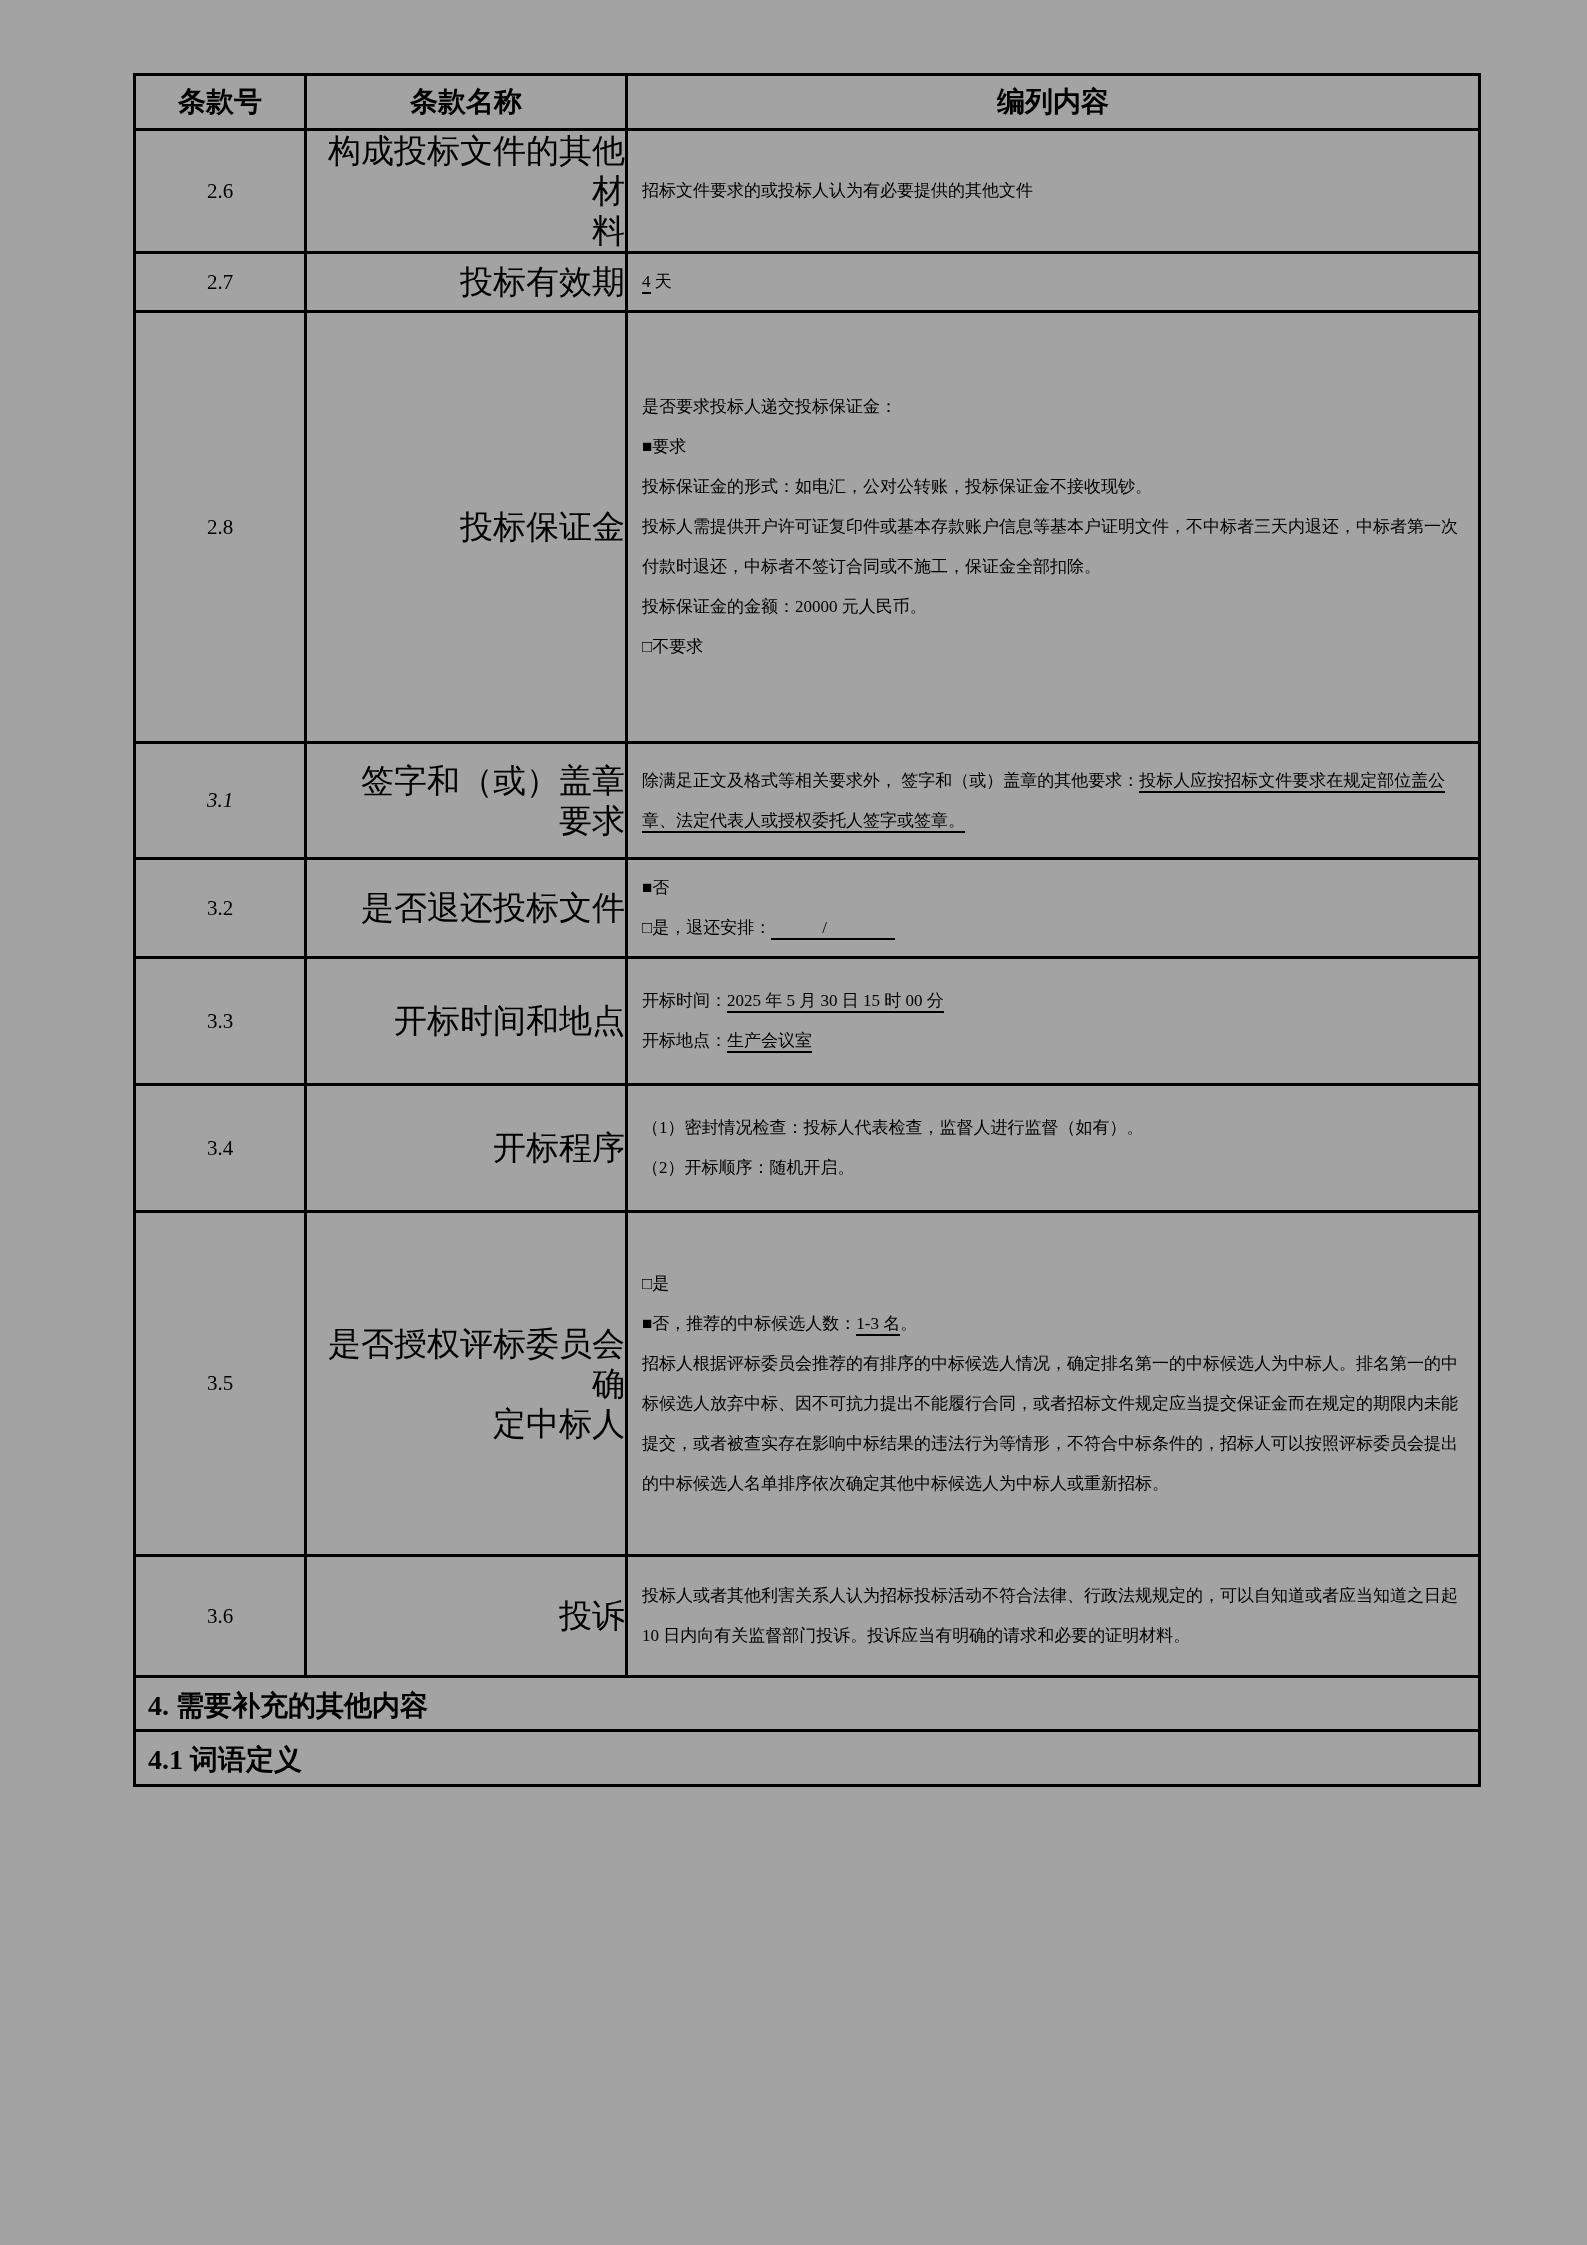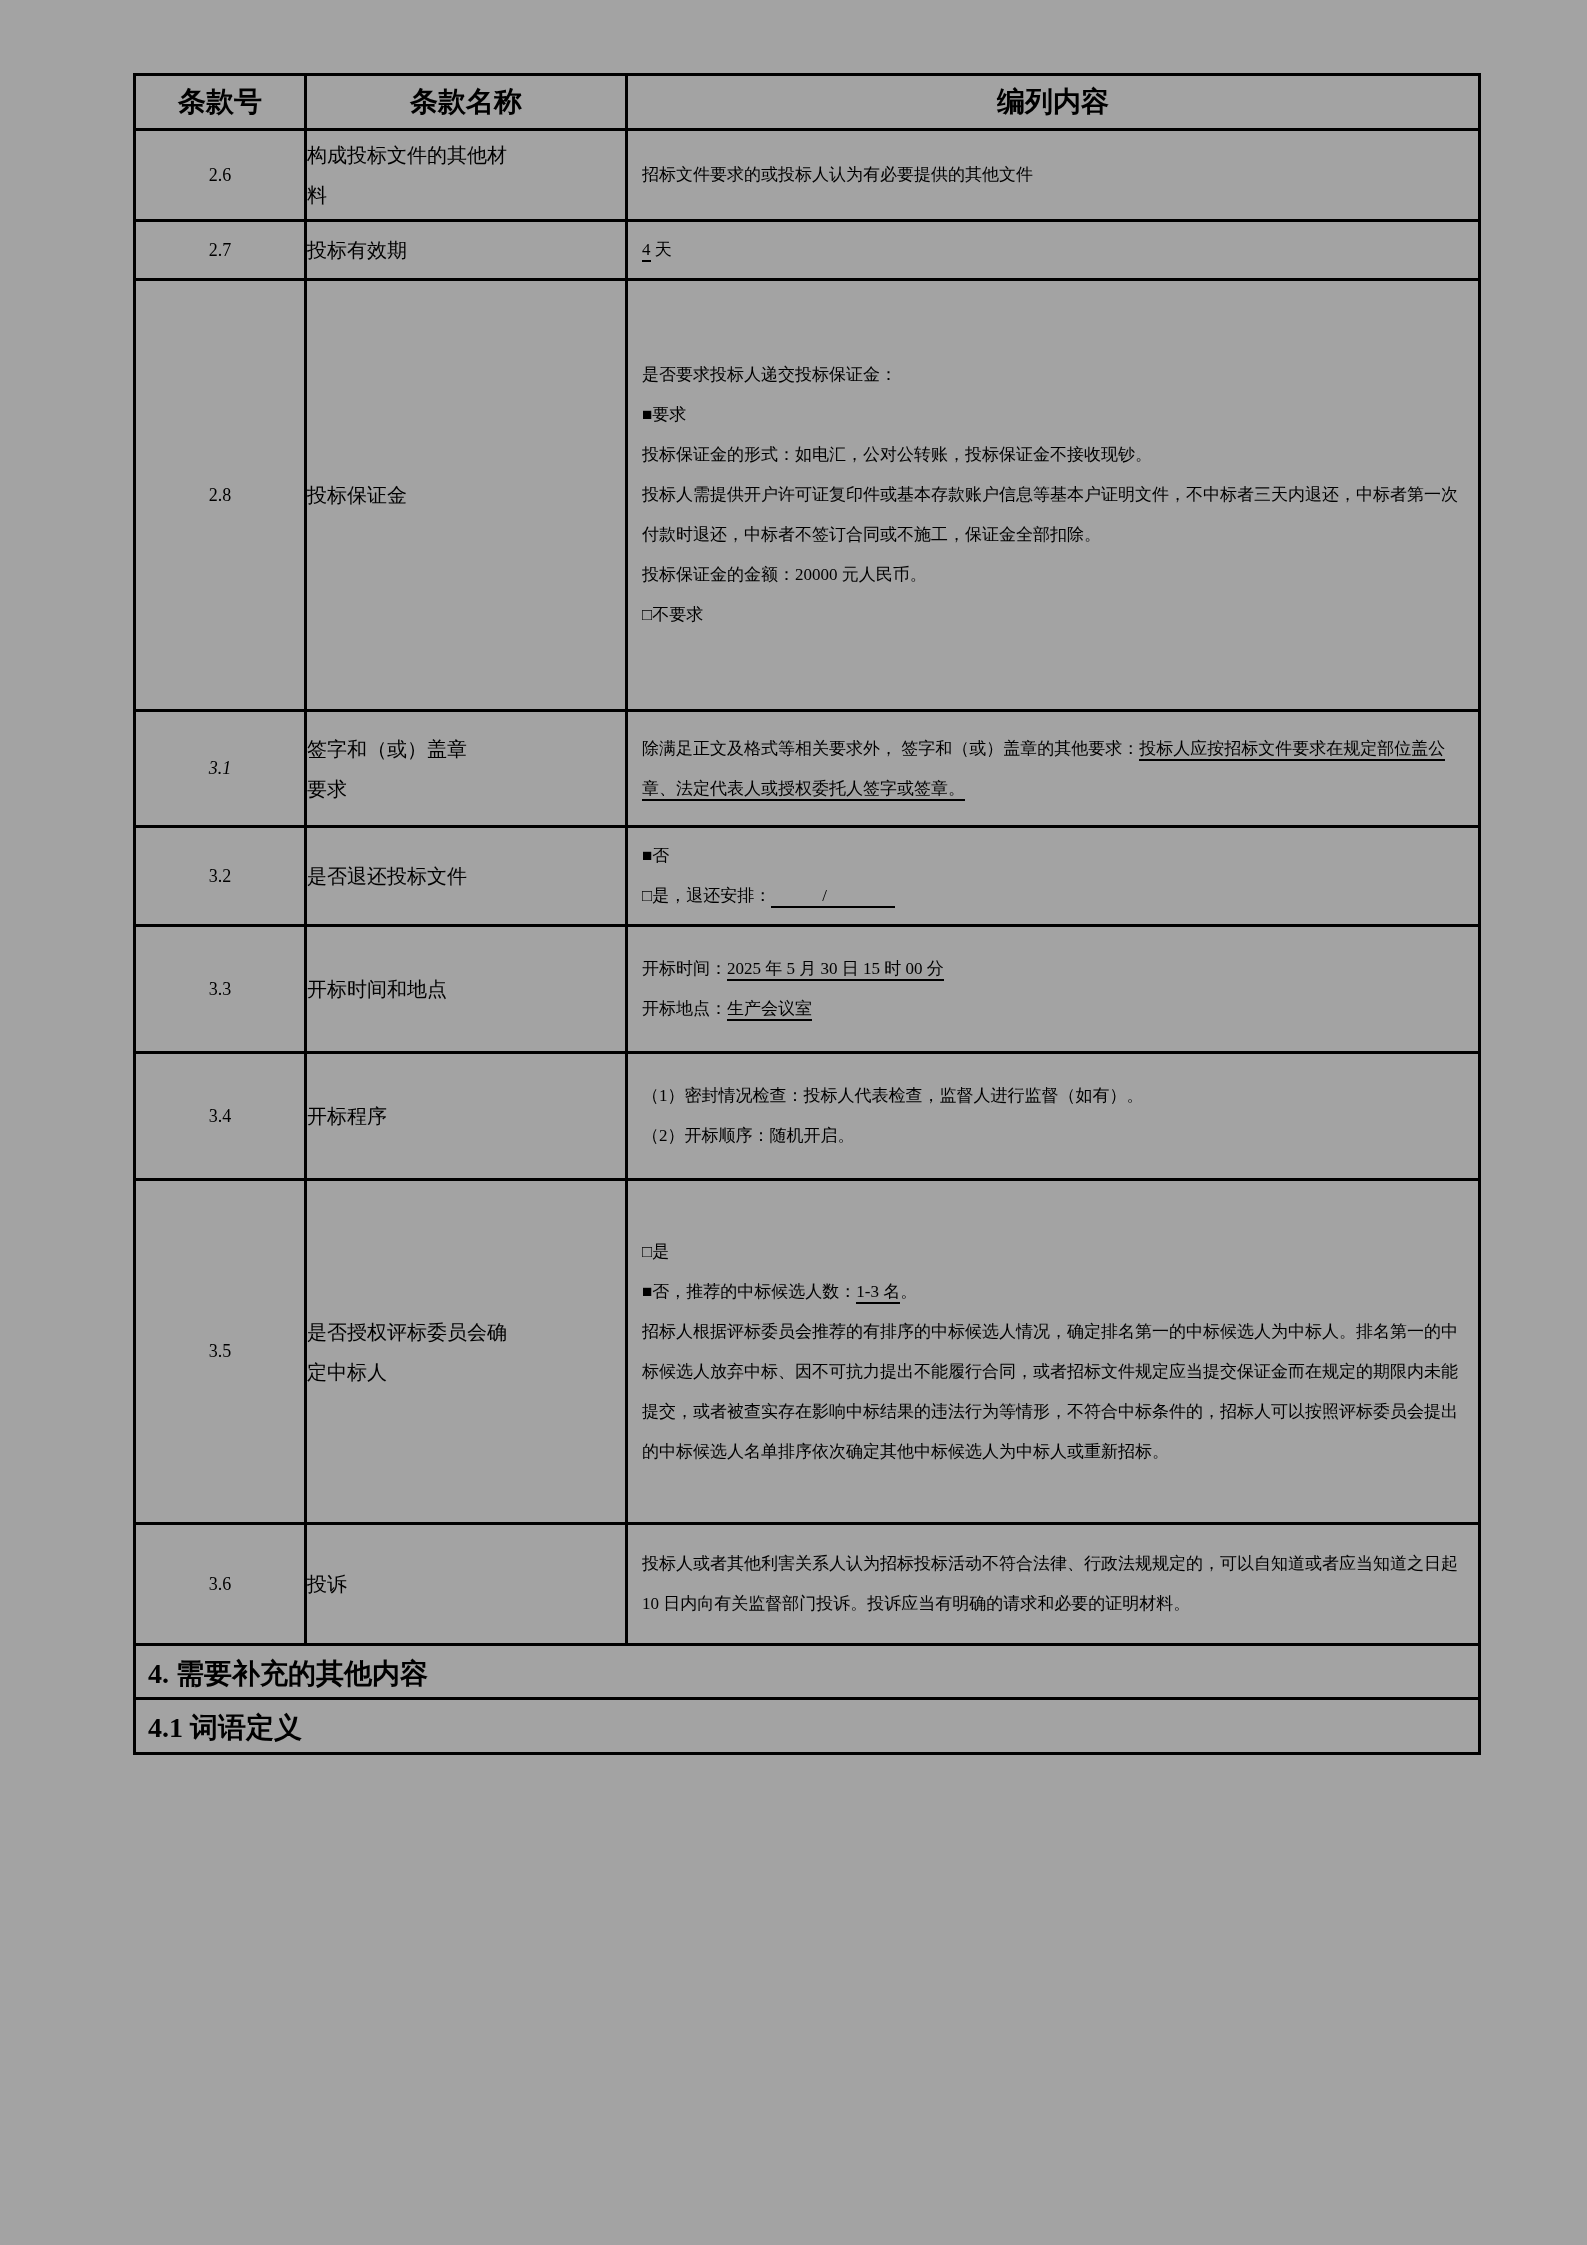--- a/index.html
+++ b/index.html
@@ -30,26 +30,26 @@
     padding:0;
     color:#000000;
   }
   .doc-table th{
     height:52px;
     font-size:28px;
     font-weight:bold;
     text-align:center;
   }
   td.num-cell{
-    font-size:18px;
+    font-size:21px;
     text-align:center;
   }
   td.name-cell{
-    font-size:20px;
-    text-align:left;
+    font-size:33px;
+    text-align:right;
     line-height:40px;
   }
   td.content-cell{
     font-size:17px;
     text-align:left;
     line-height:40px;
     padding:8px 20px 8px 14px;
   }
   .line{white-space:pre-wrap;}
   .u{

